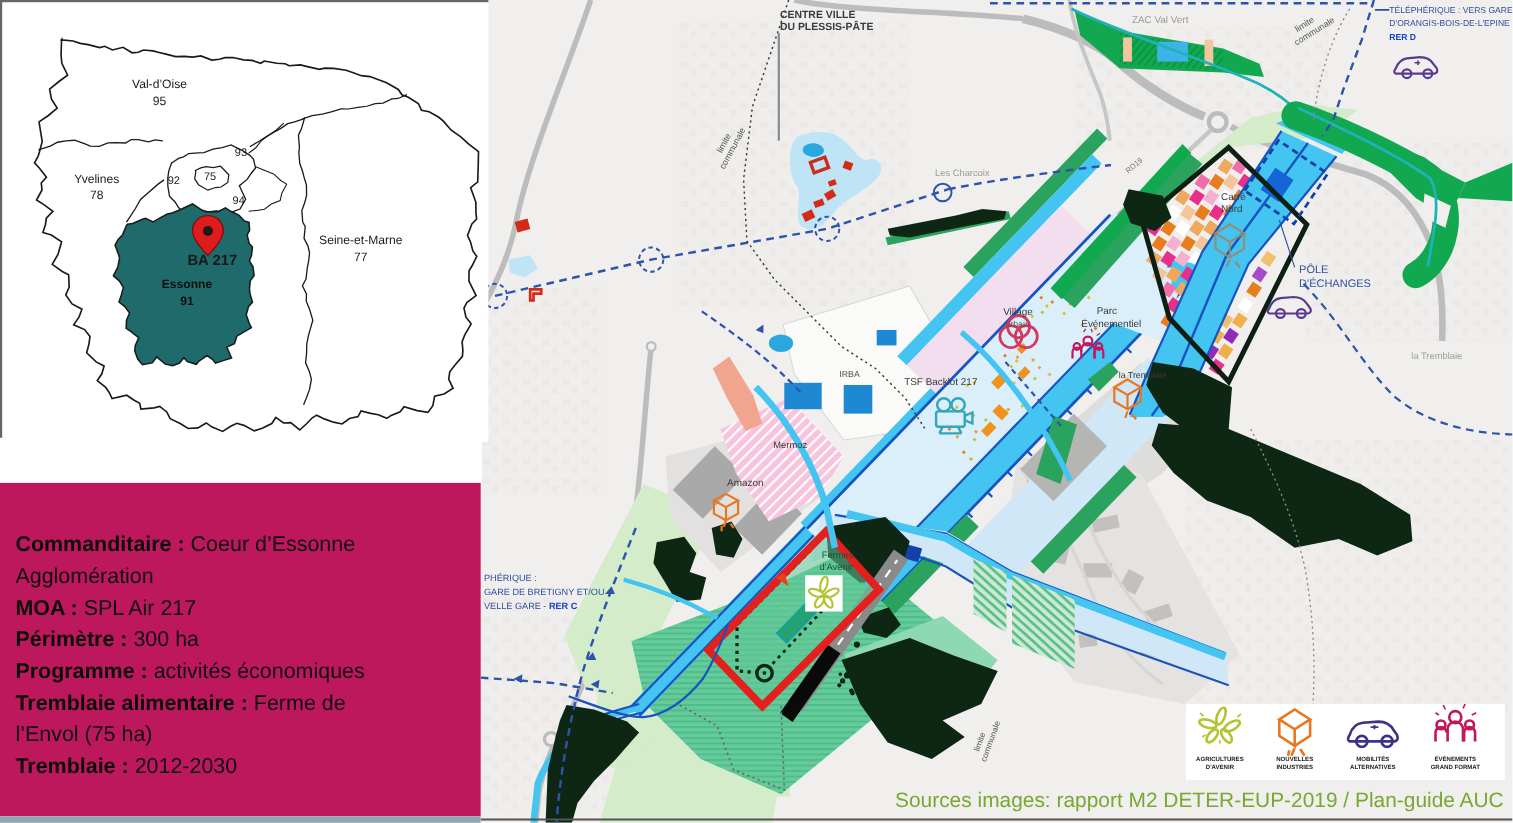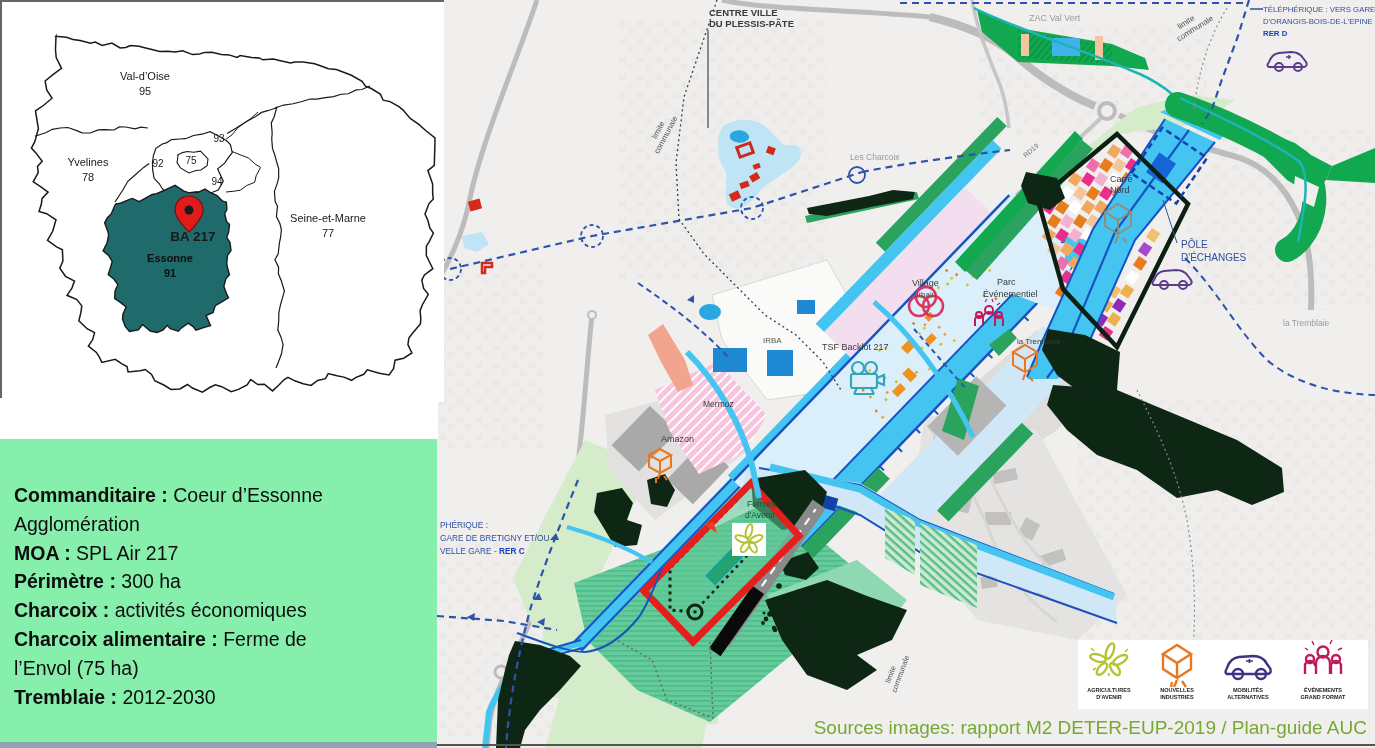--- a/index.html
+++ b/index.html
@@ -688,25 +688,25 @@
 <text x="328" y="237" font-size="11" fill="#1a1a1a" font-weight="normal" text-anchor="middle">77</text>
 <text x="219" y="142" font-size="10" fill="#1a1a1a" font-weight="normal" text-anchor="middle">93</text>
 <text x="158" y="167" font-size="10" fill="#1a1a1a" font-weight="normal" text-anchor="middle">92</text>
 <text x="191" y="164" font-size="10" fill="#1a1a1a" font-weight="normal" text-anchor="middle">75</text>
 <text x="217" y="185" font-size="10" fill="#1a1a1a" font-weight="normal" text-anchor="middle">94</text>
 <text x="193" y="241" font-size="13.5" fill="#1a1a1a" font-weight="bold" text-anchor="middle">BA 217</text>
 <text x="170" y="262" font-size="11" fill="#0e0e0e" font-weight="bold" text-anchor="middle">Essonne</text>
 <text x="170" y="277" font-size="11" fill="#0e0e0e" font-weight="bold" text-anchor="middle">91</text>
 </svg>
 
-<div class="abs" style="left:0;top:439px;width:437px;height:303px;background:#86efac;">
+<div class="abs" style="left:0;top:439px;width:437px;height:303px;background:#be185d;">
 <div style="margin:42px 0 0 14px;font-size:19.5px;line-height:28.8px;color:#0d0d0d;">
 <b>Commanditaire :</b> Coeur d’Essonne<br>
 Agglomération<br>
 <b>MOA :</b> SPL Air 217<br>
 <b>Périmètre :</b> 300 ha<br>
-<b>Charcoix :</b> activités économiques<br>
-<b>Charcoix alimentaire :</b> Ferme de<br>
+<b>Programme :</b> activités économiques<br>
+<b>Tremblaie alimentaire :</b> Ferme de<br>
 l’Envol (75 ha)<br>
 <b>Tremblaie :</b> 2012-2030
 </div>
 </div>
 
 <div class="abs" style="left:0;top:742px;width:437px;height:6px;background:#8fa6b2;"></div>
 </body></html>

